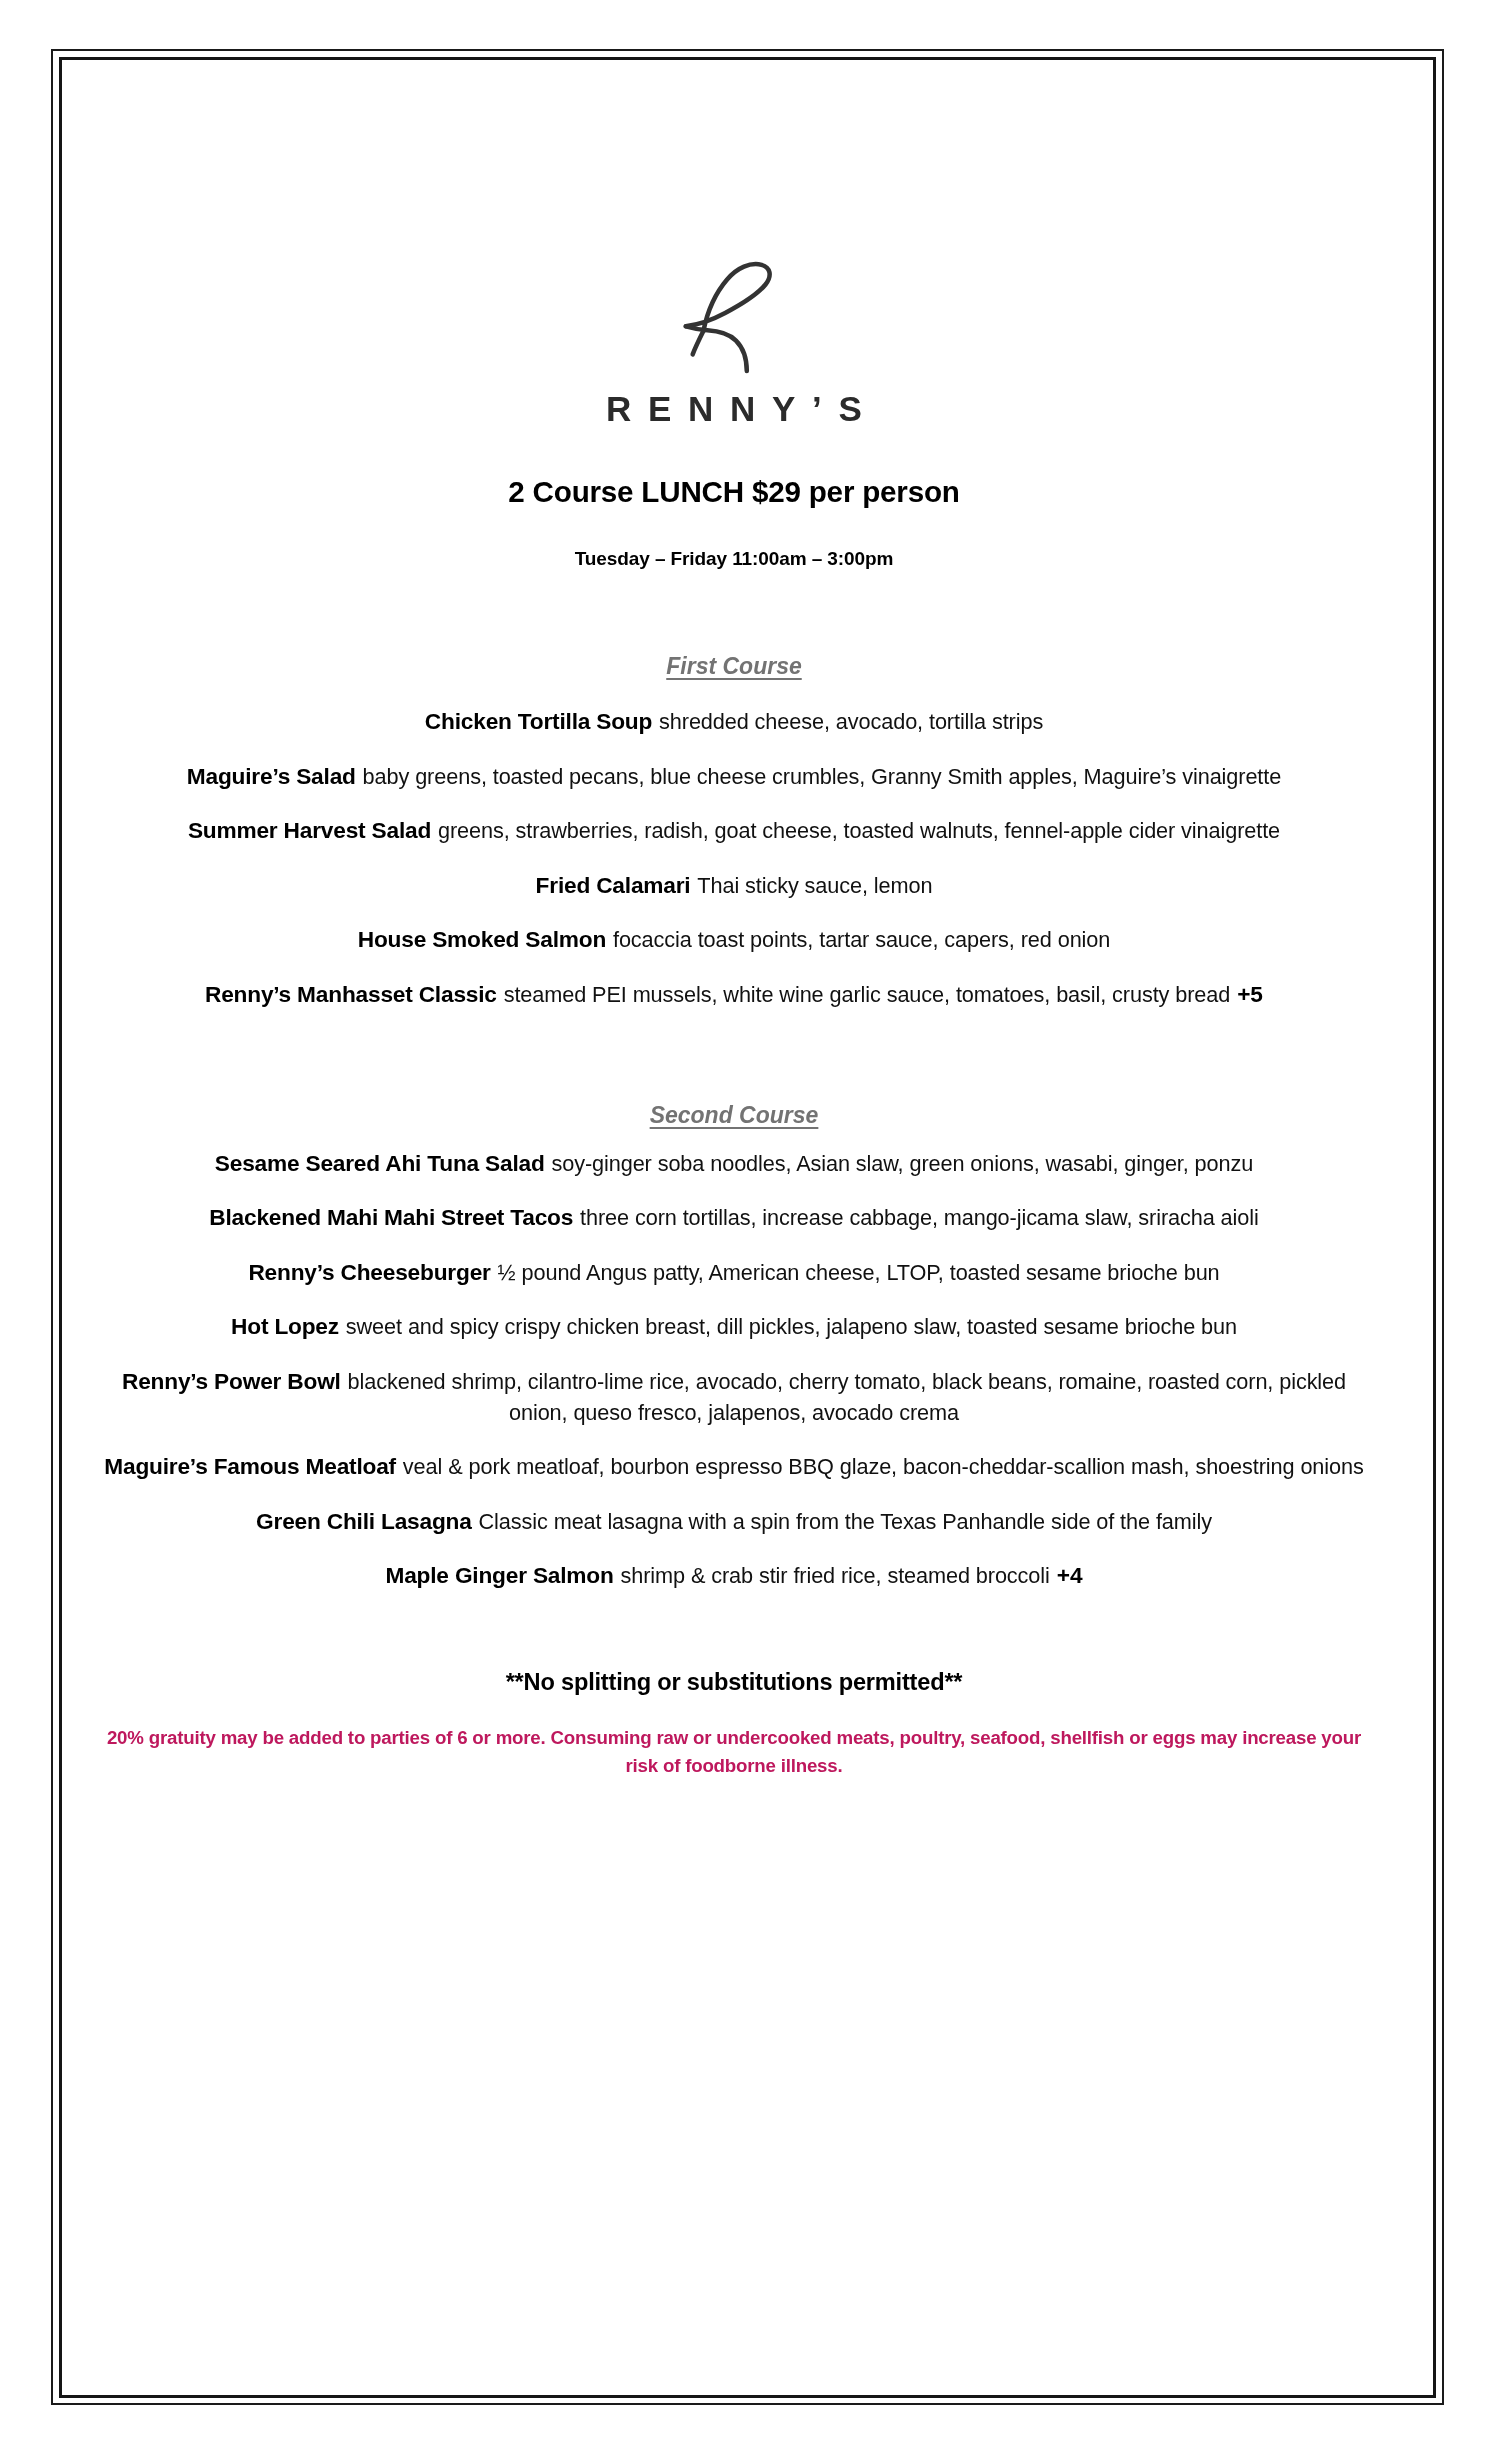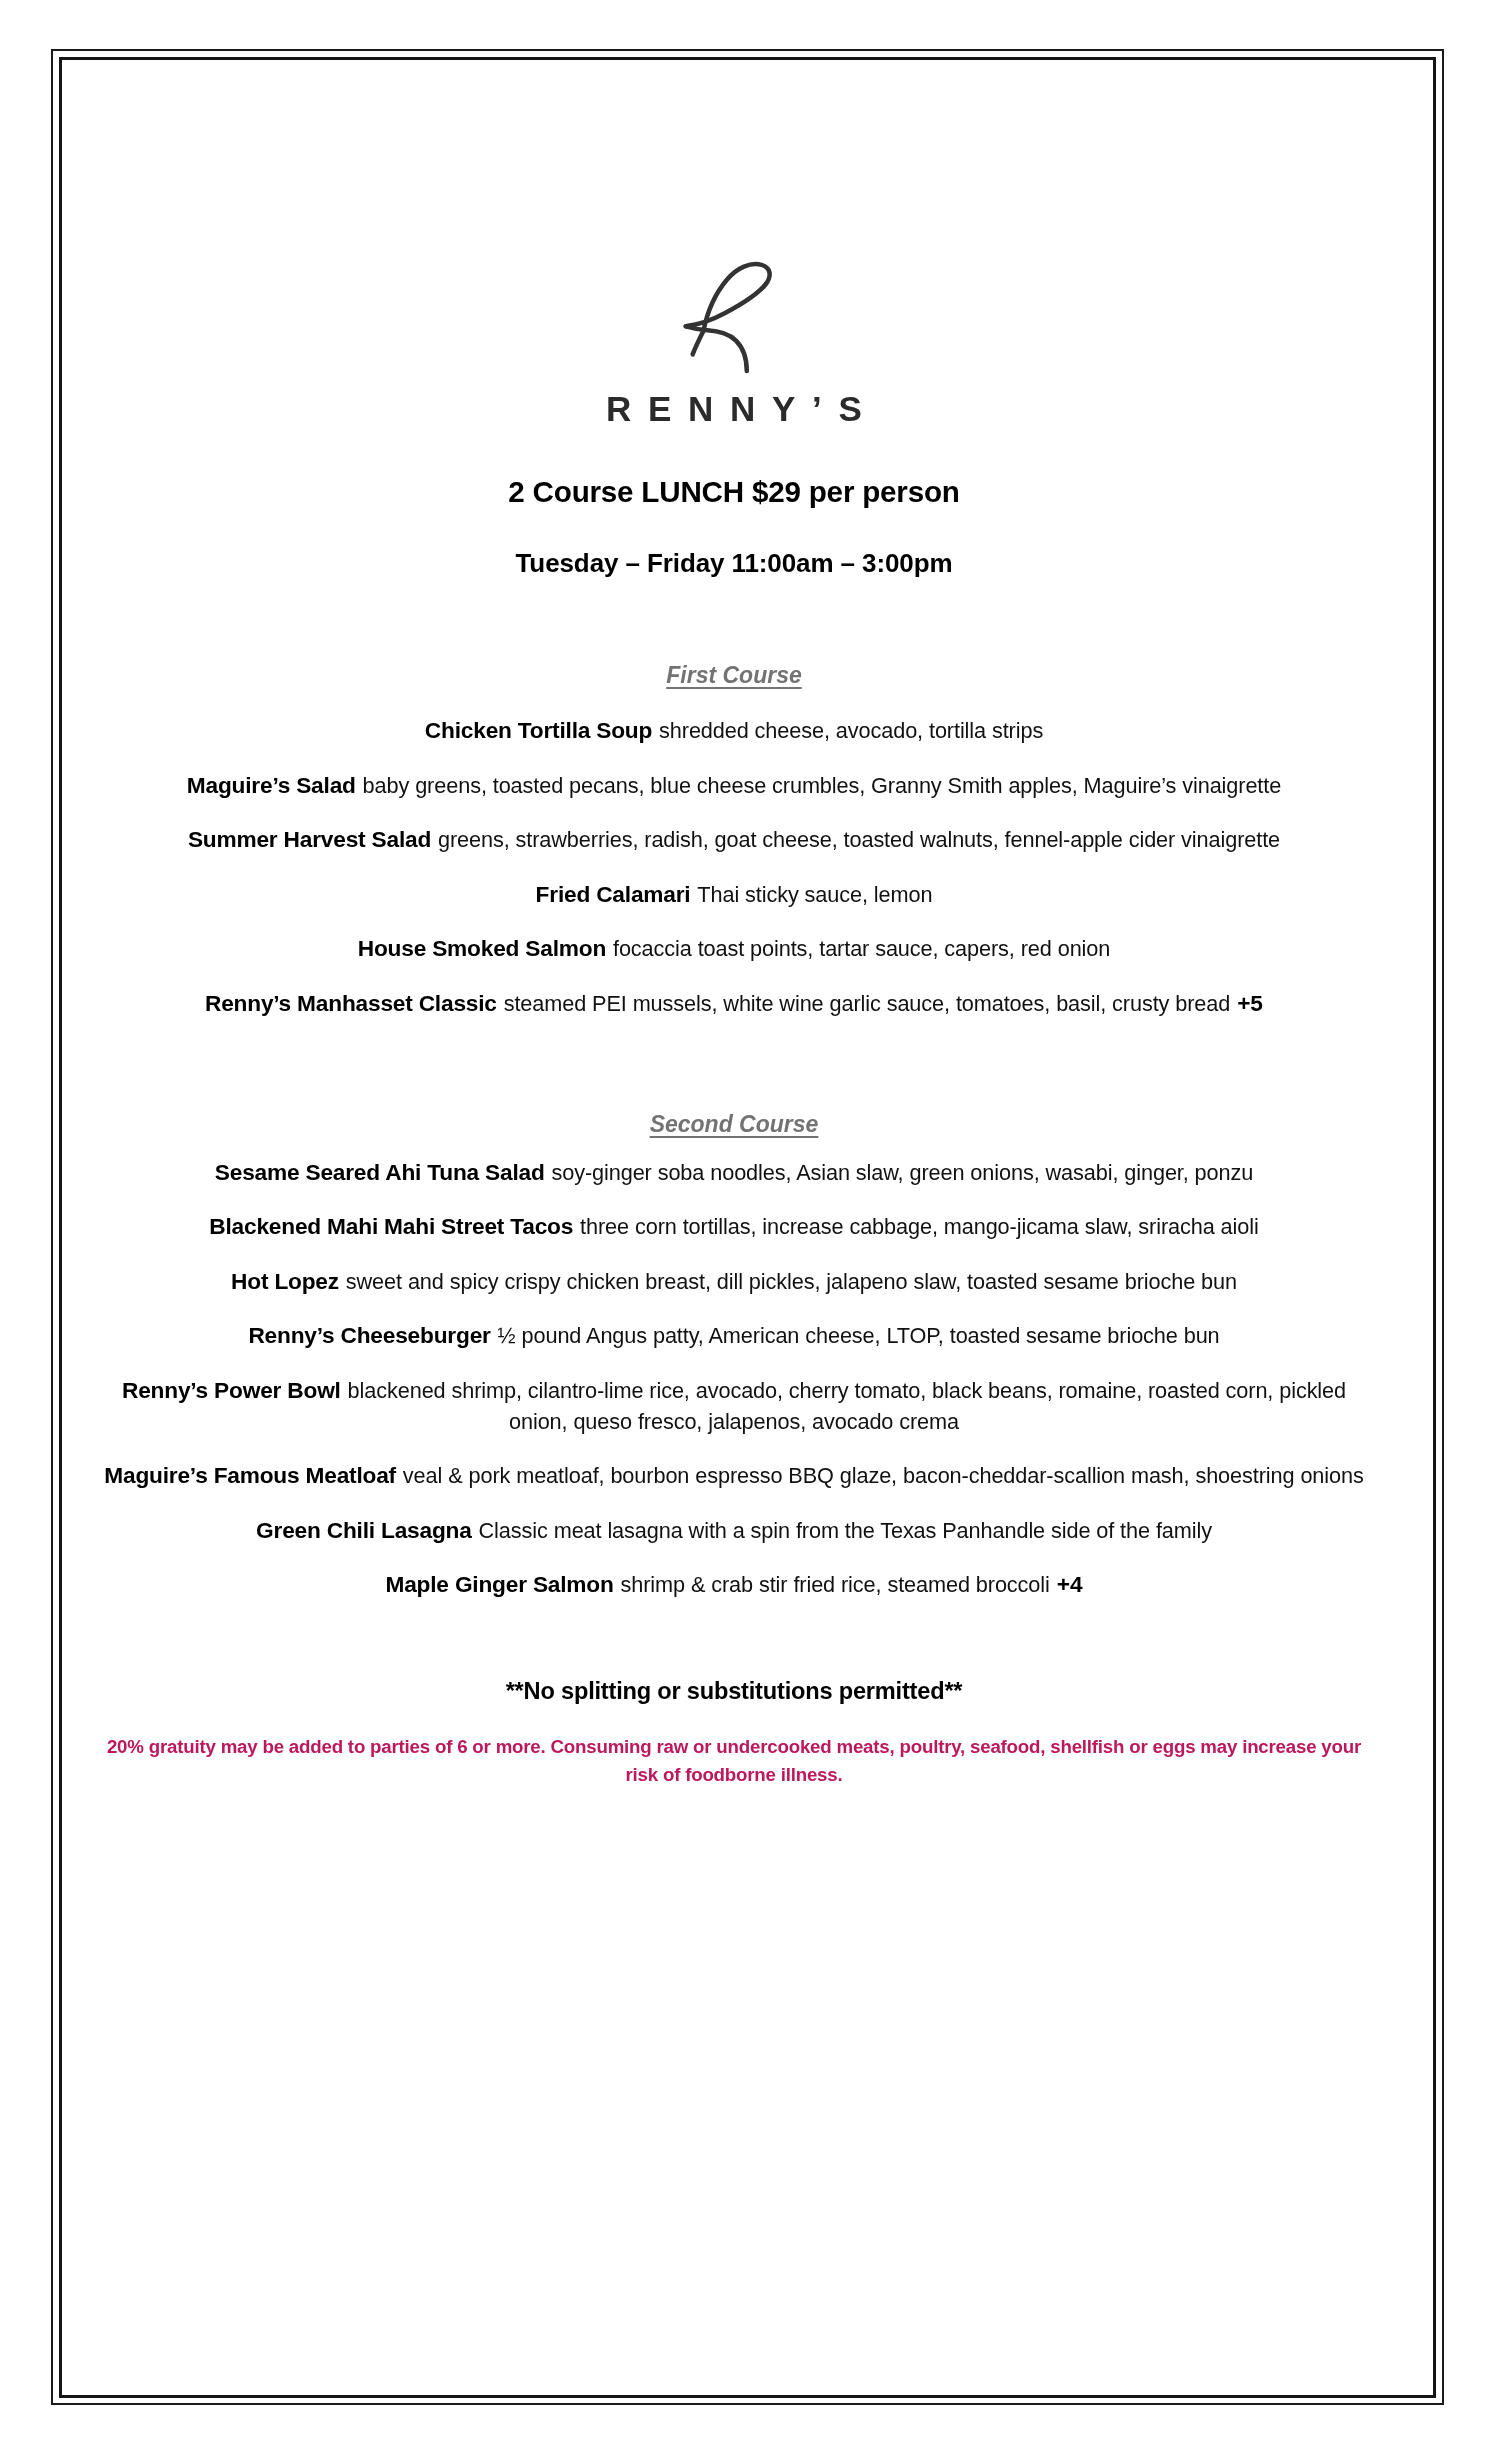--- a/index.html
+++ b/index.html
@@ -81,21 +81,21 @@
     margin-top: 49px;
     text-align: center;
     font-size: 29.6px;
     font-weight: 700;
     letter-spacing: -0.2px;
     color: #000;
   }
   .subhead {
     margin-top: 39px;
     text-align: center;
-    font-size: 26px;
+    font-size: 19px;
     font-weight: 700;
     letter-spacing: -0.1px;
     color: #000;
   }
 
   
   .course-heading {
     text-align: center;
     font-size: 23px;
     font-weight: 700;
@@ -213,24 +213,24 @@
 
     <div class="course-heading second">Second Course</div>
     <ul class="course-list second">
       <li class="menu-item">
         <span class="item-name">Sesame Seared Ahi Tuna Salad</span><span class="item-desc">soy-ginger soba noodles, Asian slaw, green onions, wasabi, ginger, ponzu</span>
       </li>
       <li class="menu-item">
         <span class="item-name">Blackened Mahi Mahi Street Tacos</span><span class="item-desc">three corn tortillas, increase cabbage, mango-jicama slaw, sriracha aioli</span>
       </li>
       <li class="menu-item">
+        <span class="item-name">Renny’s Cheeseburger</span><span class="item-desc">½ pound Angus patty, American cheese, LTOP, toasted sesame brioche bun</span>
+      </li>
+      <li class="menu-item">
         <span class="item-name">Hot Lopez</span><span class="item-desc">sweet and spicy crispy chicken breast, dill pickles, jalapeno slaw, toasted sesame brioche bun</span>
-      </li>
-      <li class="menu-item">
-        <span class="item-name">Renny’s Cheeseburger</span><span class="item-desc">½ pound Angus patty, American cheese, LTOP, toasted sesame brioche bun</span>
       </li>
       <li class="menu-item">
         <span class="item-name">Renny’s Power Bowl</span><span class="item-desc">blackened shrimp, cilantro-lime rice, avocado, cherry tomato, black beans, romaine, roasted corn, pickled onion, queso fresco, jalapenos, avocado crema</span>
       </li>
       <li class="menu-item">
         <span class="item-name">Maguire’s Famous Meatloaf</span><span class="item-desc">veal &amp; pork meatloaf, bourbon espresso BBQ glaze, bacon-cheddar-scallion mash, shoestring onions</span>
       </li>
       <li class="menu-item">
         <span class="item-name">Green Chili Lasagna</span><span class="item-desc">Classic meat lasagna with a spin from the Texas Panhandle side of the family</span>
       </li>

